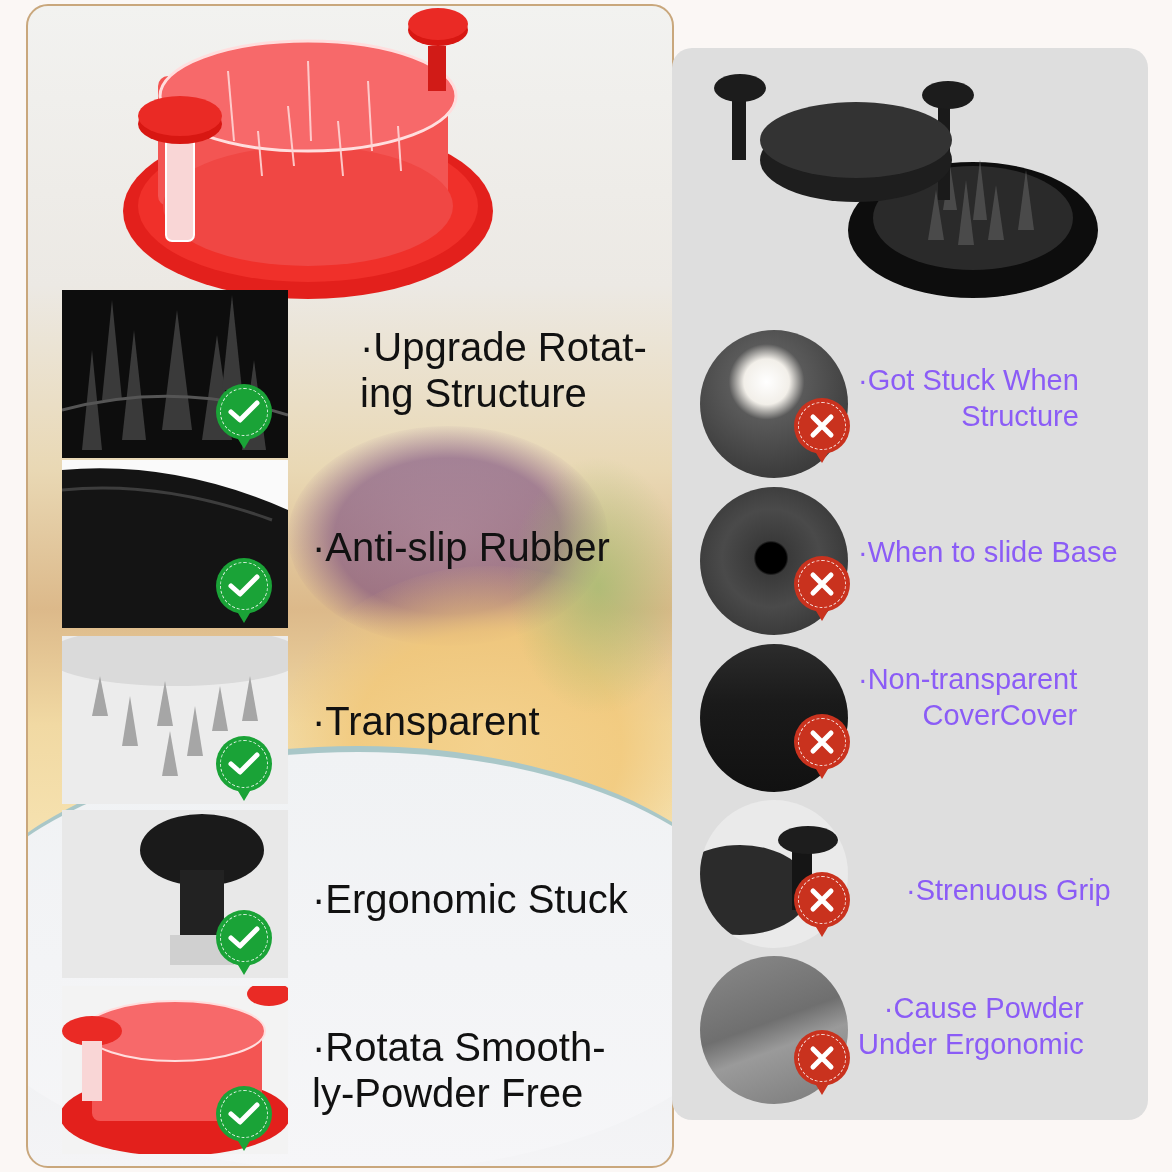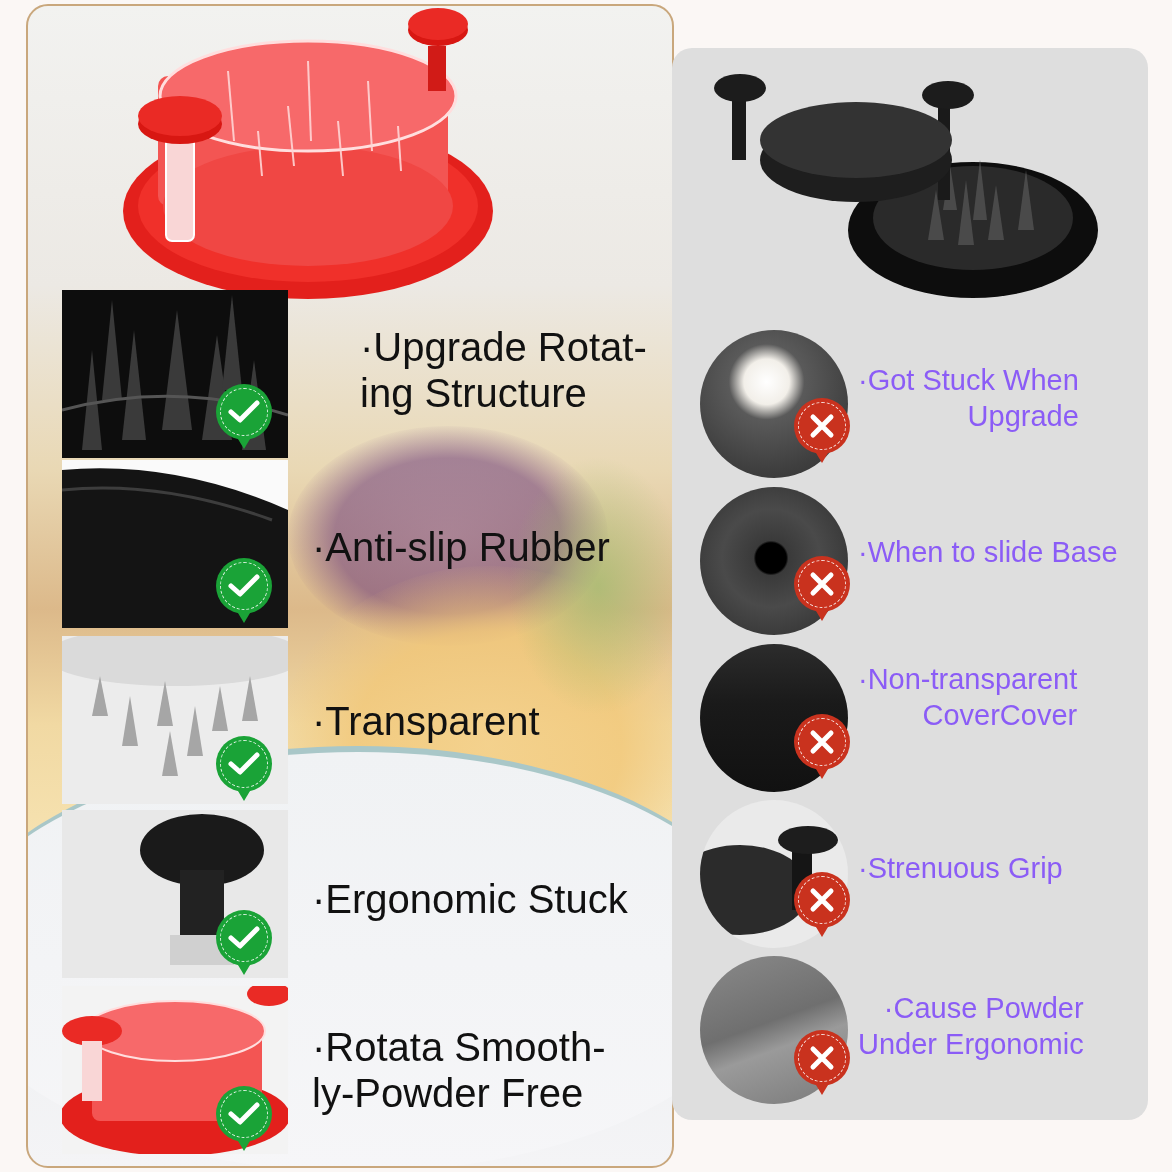--- a/index.html
+++ b/index.html
@@ -204,28 +204,28 @@
     </svg>
 </div>
 <div class="badge bad" style="left:794px;top:1030px;">
   <svg width="28" height="28" viewBox="0 0 28 28">
       <path d="M5 5 L23 23 M23 5 L5 23" stroke="#fff" stroke-width="5" stroke-linecap="round"></path>
     </svg>
 </div>
 
 <div class="bad-text" style="top:362px;">
   <div>·Got Stuck When</div>
-  <div>Upgrade</div>
+  <div>Structure</div>
 </div>
 <div class="bad-text" style="top:534px;">
   <div>·When to slide Base</div>
 </div>
 <div class="bad-text" style="top:661px;">
   <div>·Non-transparent</div>
   <div>CoverCover</div>
 </div>
-<div class="bad-text" style="top:850px;">
+<div class="bad-text" style="top:872px;margin-left:48px;">
   <div>·Strenuous Grip</div>
 </div>
 <div class="bad-text" style="top:990px;">
   <div>·Cause Powder</div>
   <div>Under Ergonomic</div>
 </div>
 
 </body></html>

